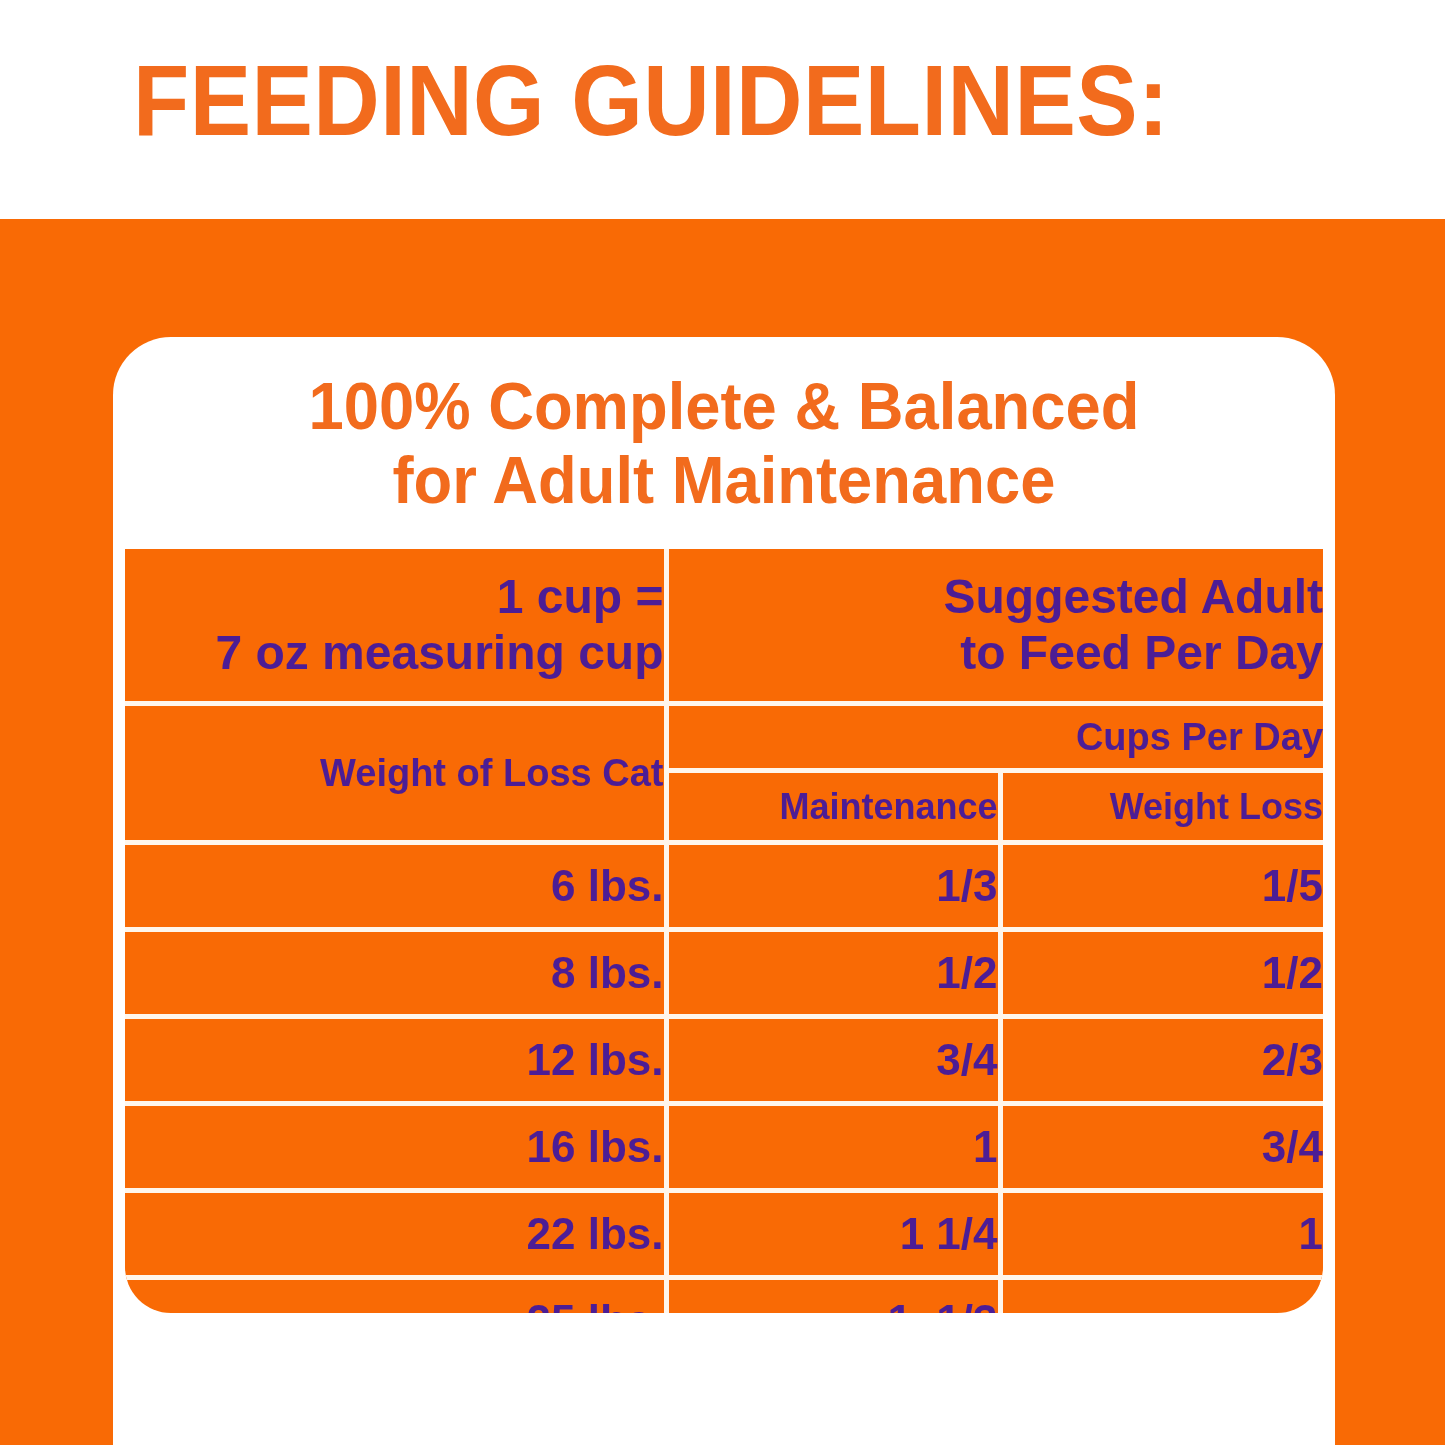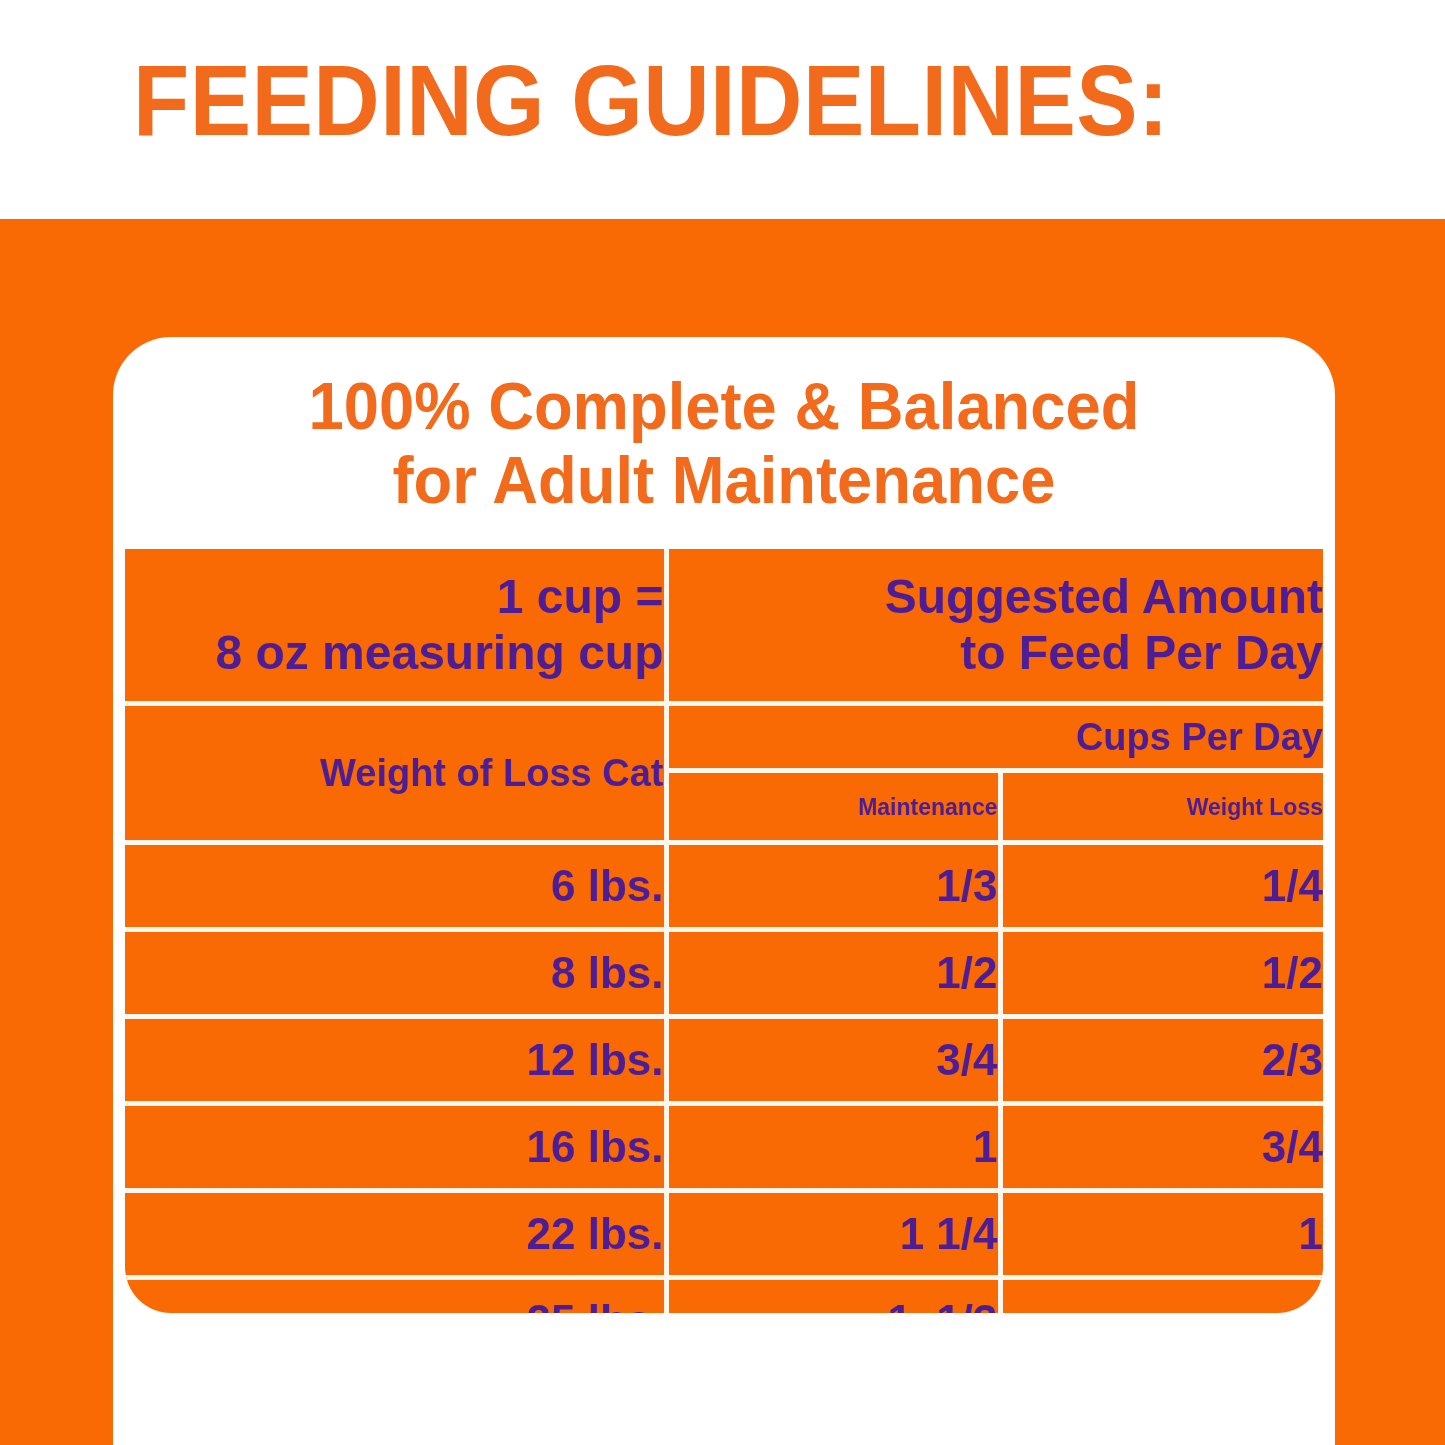--- a/index.html
+++ b/index.html
@@ -130,21 +130,21 @@
     font-size: 38px;
     line-height: 44px;
     height: 134px;
   }
   .cell-cupsperday {
     font-size: 38px;
     line-height: 44px;
     height: 62px;
   }
   .cell-subhead {
-    font-size: 23px;
+    font-size: 36px;
     line-height: 42px;
     height: 66px;
   }
   .cell-data {
     font-size: 44px;
     line-height: 50px;
     height: 82px;
     white-space: pre;
   }
   .tbl tr:last-child td { border-bottom: 0; }
@@ -171,42 +171,42 @@
       <table class="tbl">
         <colgroup>
           <col style="width:541px">
           <col style="width:334px">
           <col style="width:323px">
         </colgroup>
         <tbody>
           <tr class="row-cupdef">
             <td class="cell-cupdef">
               <div>1 cup =</div>
-              <div>8 oz measuring cup</div>
+              <div>7 oz measuring cup</div>
             </td>
             <td class="cell-suggested" colspan="2">
-              <div>Suggested Amount</div>
+              <div>Suggested Adult</div>
               <div>to Feed Per Day</div>
             </td>
           </tr>
 
           <tr>
             <td class="cell-weightlabel" rowspan="2">Weight of Loss Cat</td>
             <td class="cell-cupsperday" colspan="2">Cups Per Day</td>
           </tr>
 
           <tr>
             <td class="cell-subhead">Maintenance</td>
             <td class="cell-subhead">Weight Loss</td>
           </tr>
 
           <tr>
             <td class="cell-data">6 lbs.</td>
             <td class="cell-data">1/3</td>
-            <td class="cell-data">1/4</td>
+            <td class="cell-data">1/5</td>
           </tr>
           <tr>
             <td class="cell-data">8 lbs.</td>
             <td class="cell-data">1/2</td>
             <td class="cell-data">1/2</td>
           </tr>
           <tr>
             <td class="cell-data">12 lbs.</td>
             <td class="cell-data">3/4</td>
             <td class="cell-data">2/3</td>

